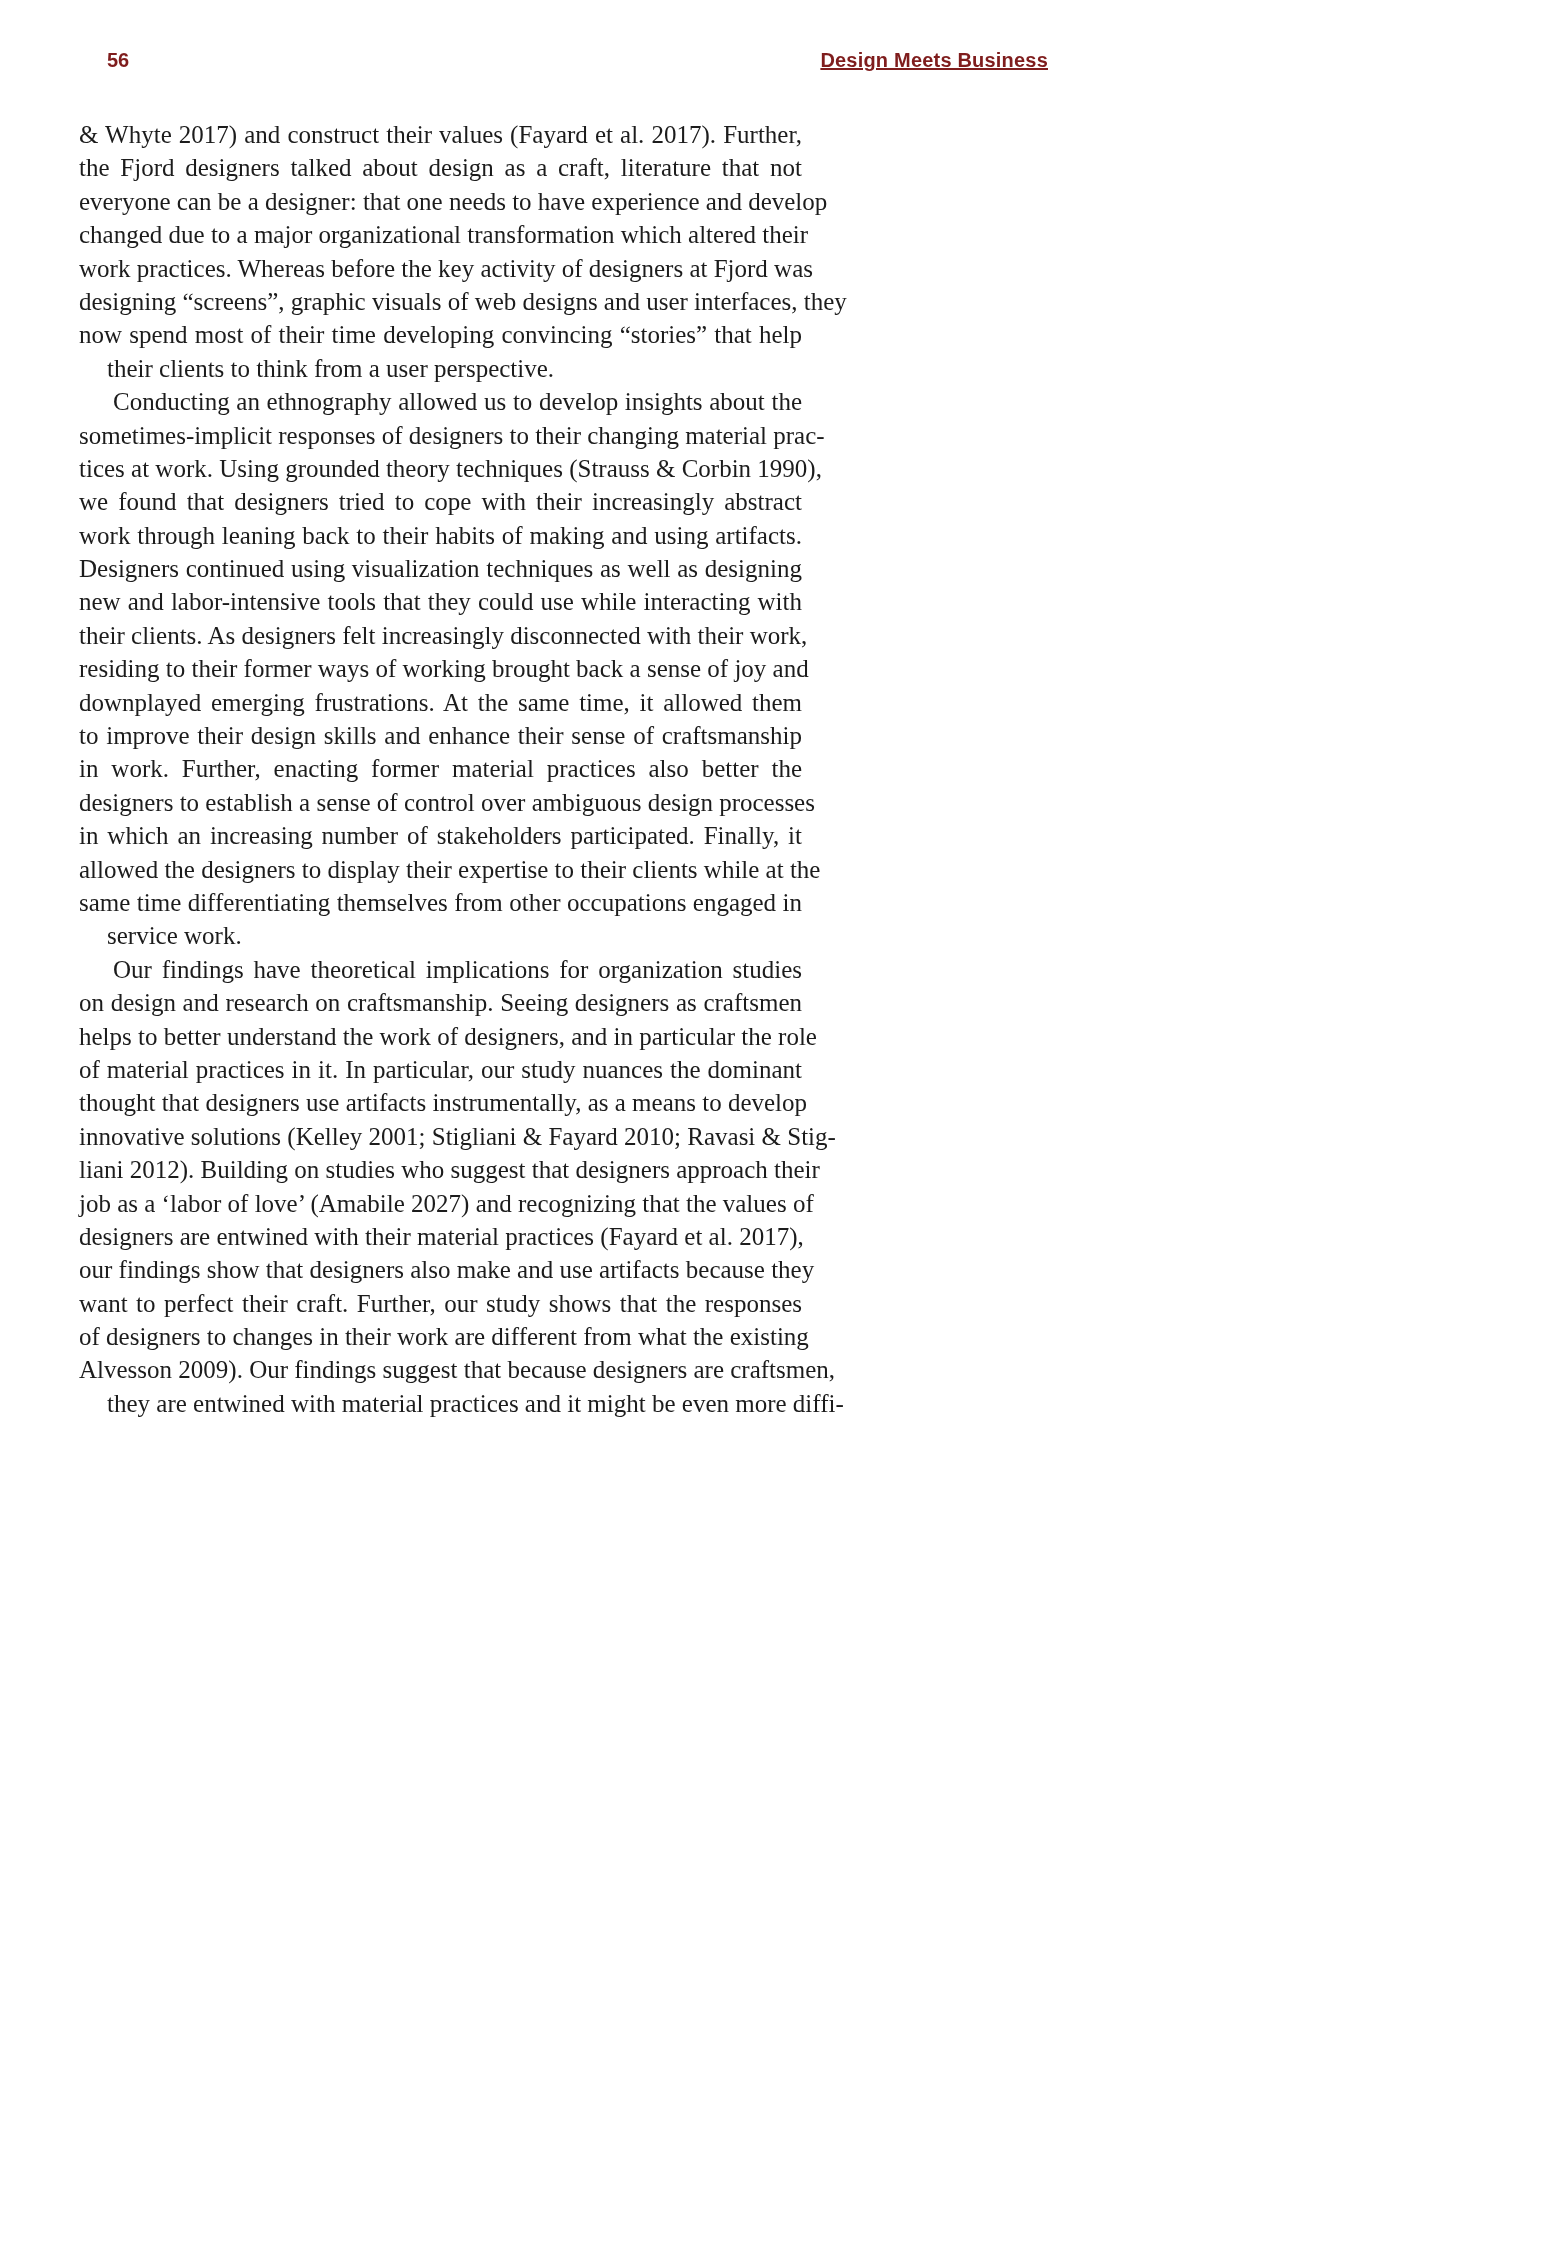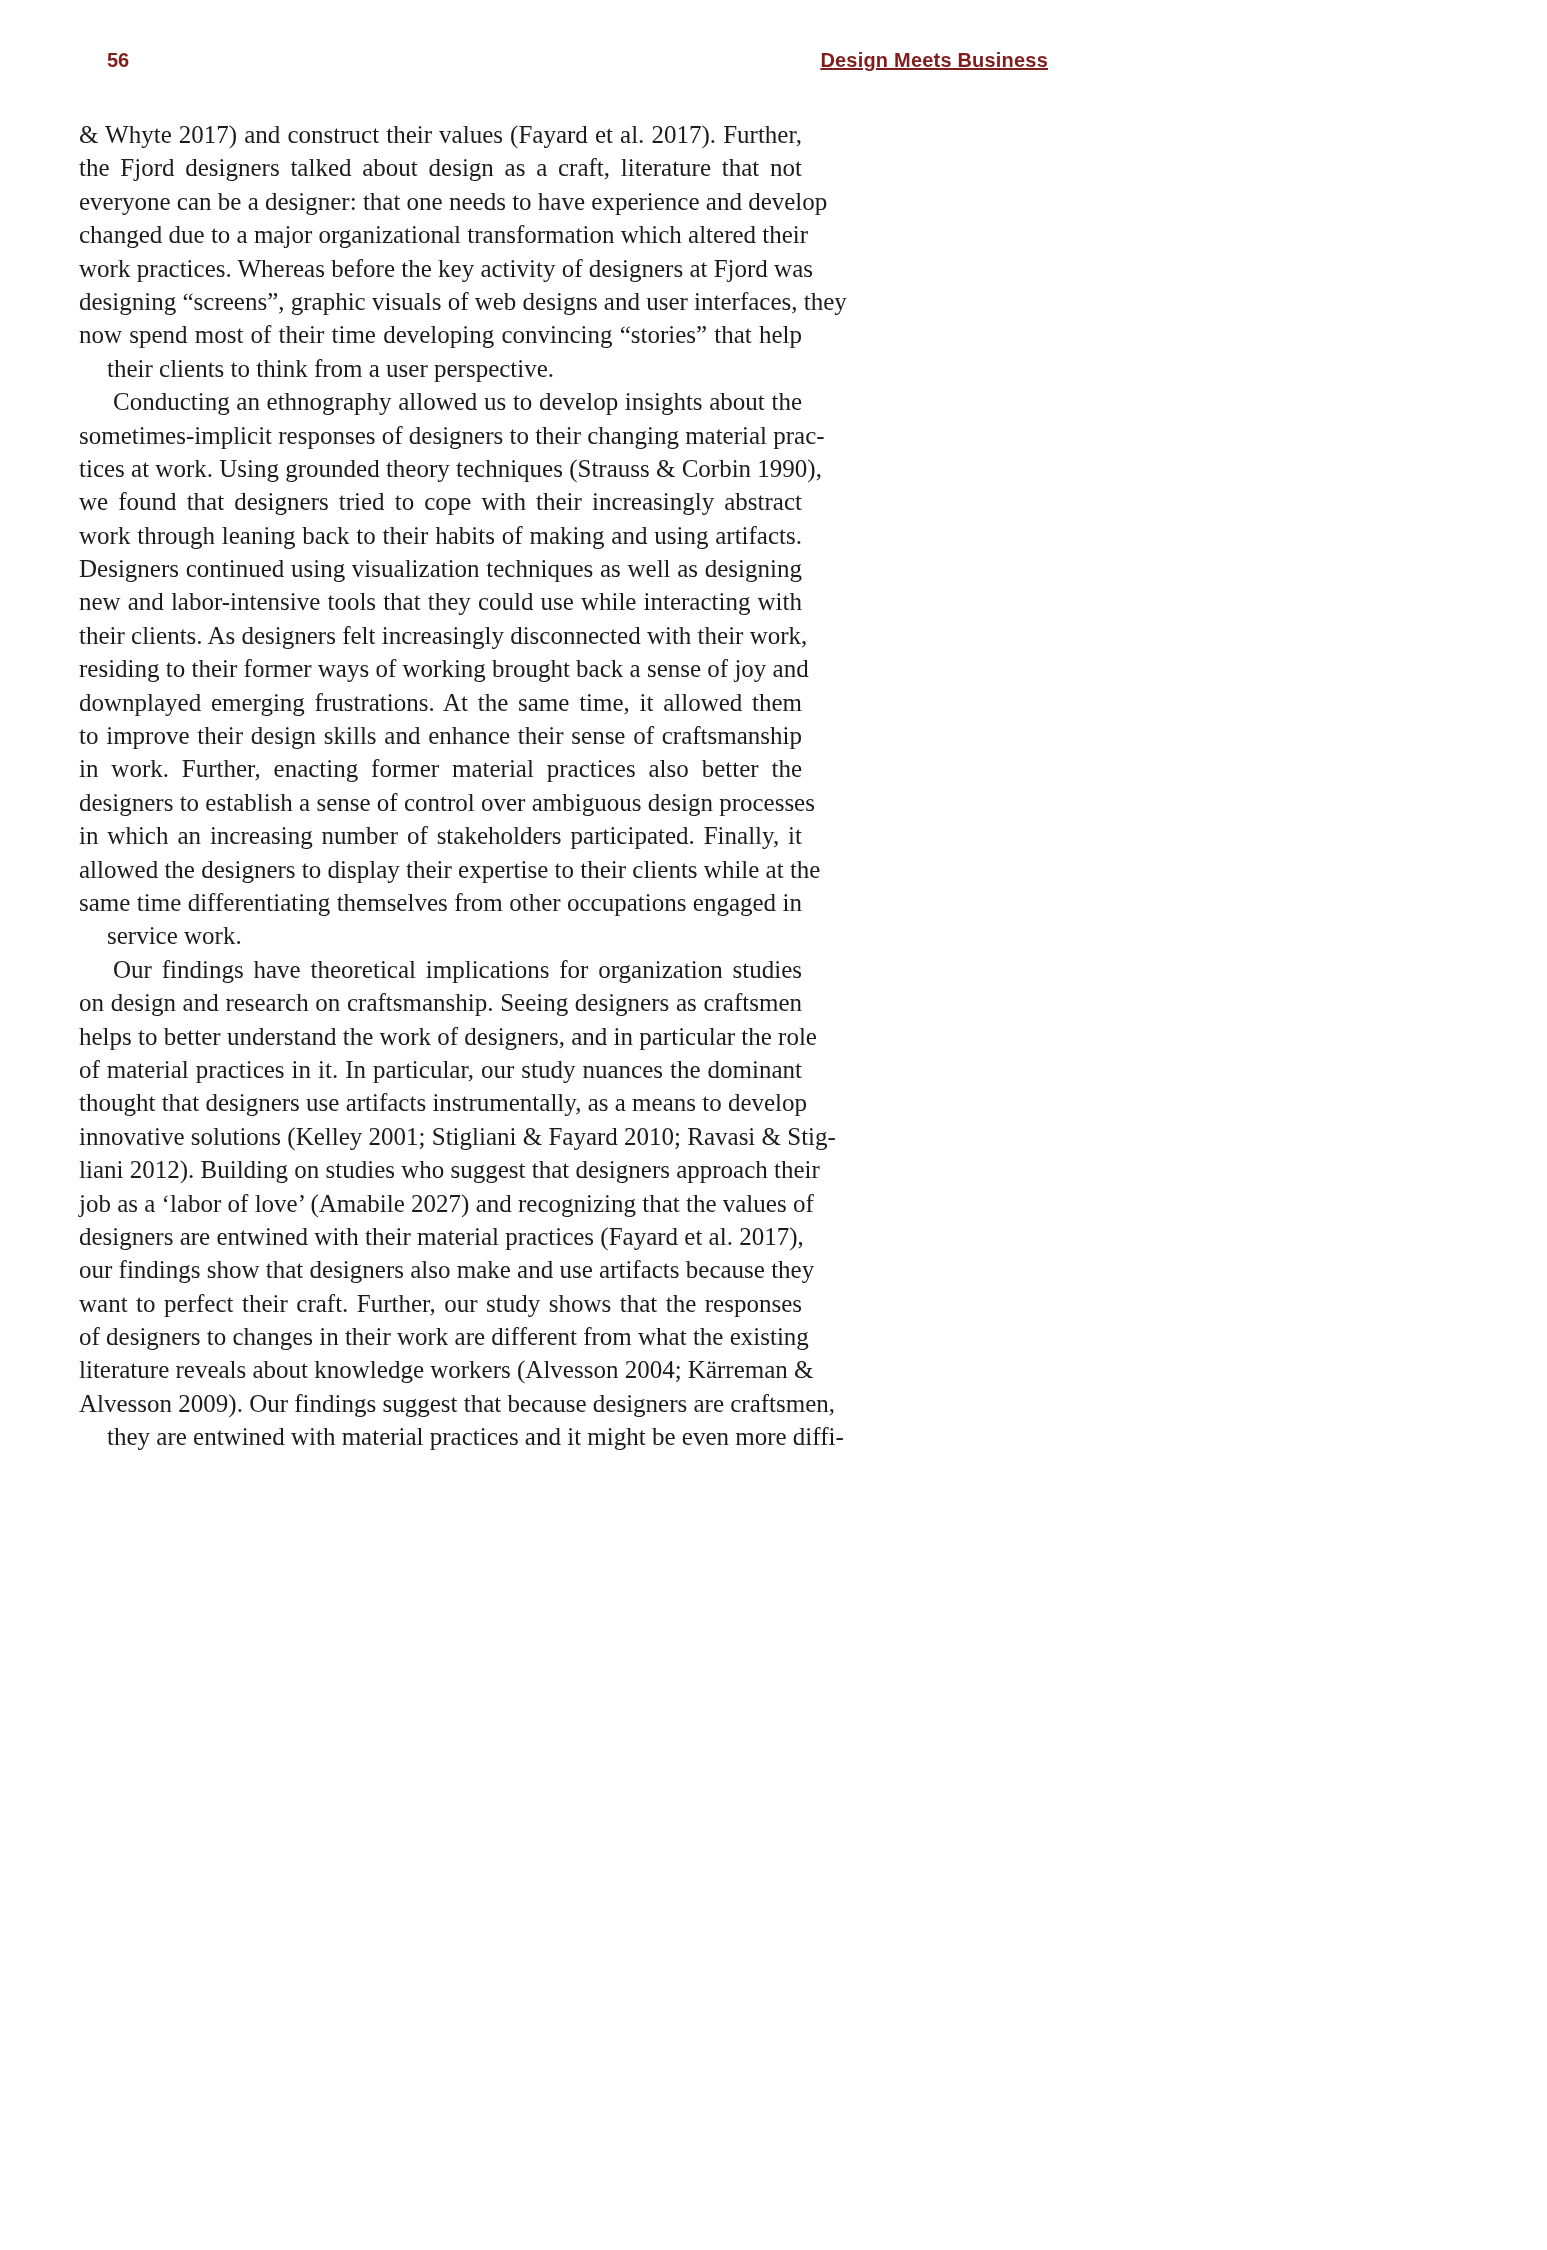--- a/index.html
+++ b/index.html
@@ -106,17 +106,16 @@
       <div class="line">helps to better understand the work of designers, and in particular the role</div>
       <div class="line">of material practices in it. In particular, our study nuances the dominant</div>
       <div class="line">thought that designers use artifacts instrumentally, as a means to develop</div>
       <div class="line">innovative solutions (Kelley 2001; Stigliani &amp; Fayard 2010; Ravasi &amp; Stig-</div>
       <div class="line">liani 2012). Building on studies who suggest that designers approach their</div>
       <div class="line">job as a ‘labor of love’ (Amabile 2027) and recognizing that the values of</div>
       <div class="line">designers are entwined with their material practices (Fayard et al. 2017),</div>
       <div class="line">our findings show that designers also make and use artifacts because they</div>
       <div class="line">want to perfect their craft. Further, our study shows that the responses</div>
       <div class="line">of designers to changes in their work are different from what the existing</div>
-      <div class="line">literature reveals about knowledge workers (Alvesson 2004; Kärreman &amp;</div>
       <div class="line">Alvesson 2009). Our findings suggest that because designers are craftsmen,</div>
       <div class="line last">they are entwined with material practices and it might be even more diffi-</div>
     </div>
 </div>
 
 </body></html>

